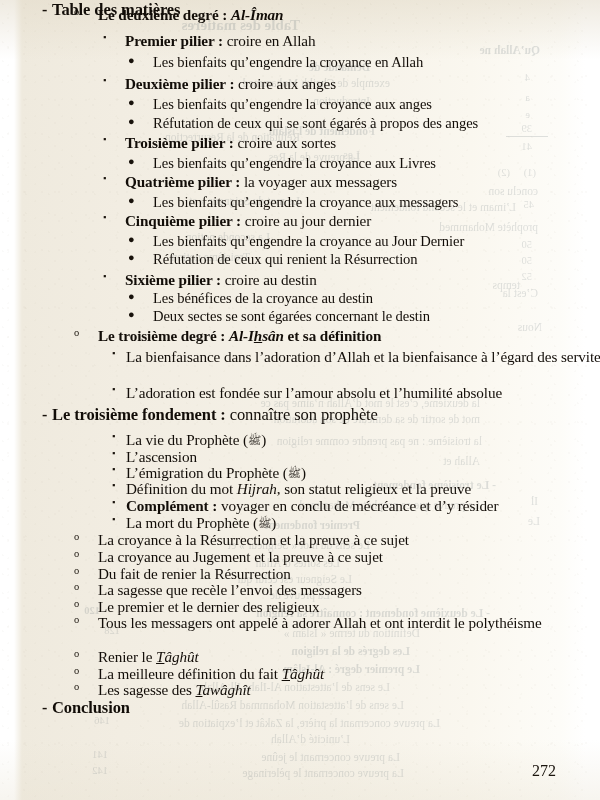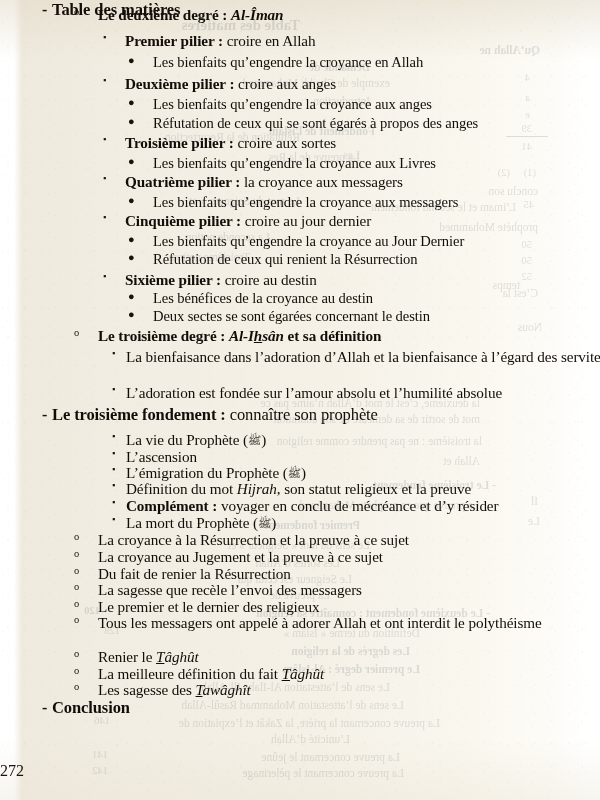--- a/index.html
+++ b/index.html
@@ -130,21 +130,21 @@
     vertical-align: 1px;
     letter-spacing: -0.5px;
   }
 
   
   #folio {
     position: absolute;
     left: 0;
     top: 762px;
     width: 556px;
-    text-align: left;
+    text-align: right;
     font-size: 16px;
     color: #1a140d;
   }
 
   
   #grain {
     position: absolute;
     inset: 0;
     pointer-events: none;
     opacity: 0.30;
@@ -253,21 +253,21 @@
       <div class="row lvl-sq" style="position: absolute; left: 0px; top: 134px; width: 600px;">
         <span class="marker m-square">▪</span>
         <span class="txt t-l2"><b>Troisième pilier</b><span style="font-weight: bold;"> : </span><span>croire aux sortes</span></span>
       </div>
       <div class="row lvl-dot" style="position: absolute; left: 0px; top: 155px; width: 600px;">
         <span class="marker m-dot">●</span>
         <span class="txt t-l3"><span>Les bienfaits qu’engendre la croyance aux Livres</span></span>
       </div>
       <div class="row lvl-sq" style="position: absolute; left: 0px; top: 173px; width: 600px;">
         <span class="marker m-square">▪</span>
-        <span class="txt t-l2"><b>Quatrième pilier</b><span style="font-weight: bold;"> : </span><span>la croyance aux messagers</span></span>
+        <span class="txt t-l2"><b>Quatrième pilier</b><span style="font-weight: bold;"> : </span><span>la voyager aux messagers</span></span>
       </div>
       <div class="row lvl-dot" style="position: absolute; left: 0px; top: 194px; width: 600px;">
         <span class="marker m-dot">●</span>
         <span class="txt t-l3"><span>Les bienfaits qu’engendre la croyance aux messagers</span></span>
       </div>
       <div class="row lvl-sq" style="position: absolute; left: 0px; top: 212px; width: 600px;">
         <span class="marker m-square">▪</span>
         <span class="txt t-l2"><b>Cinquième pilier</b><span style="font-weight: bold;"> : </span><span>croire au jour dernier</span></span>
       </div>
       <div class="row lvl-dot" style="position: absolute; left: 0px; top: 233px; width: 600px;">

